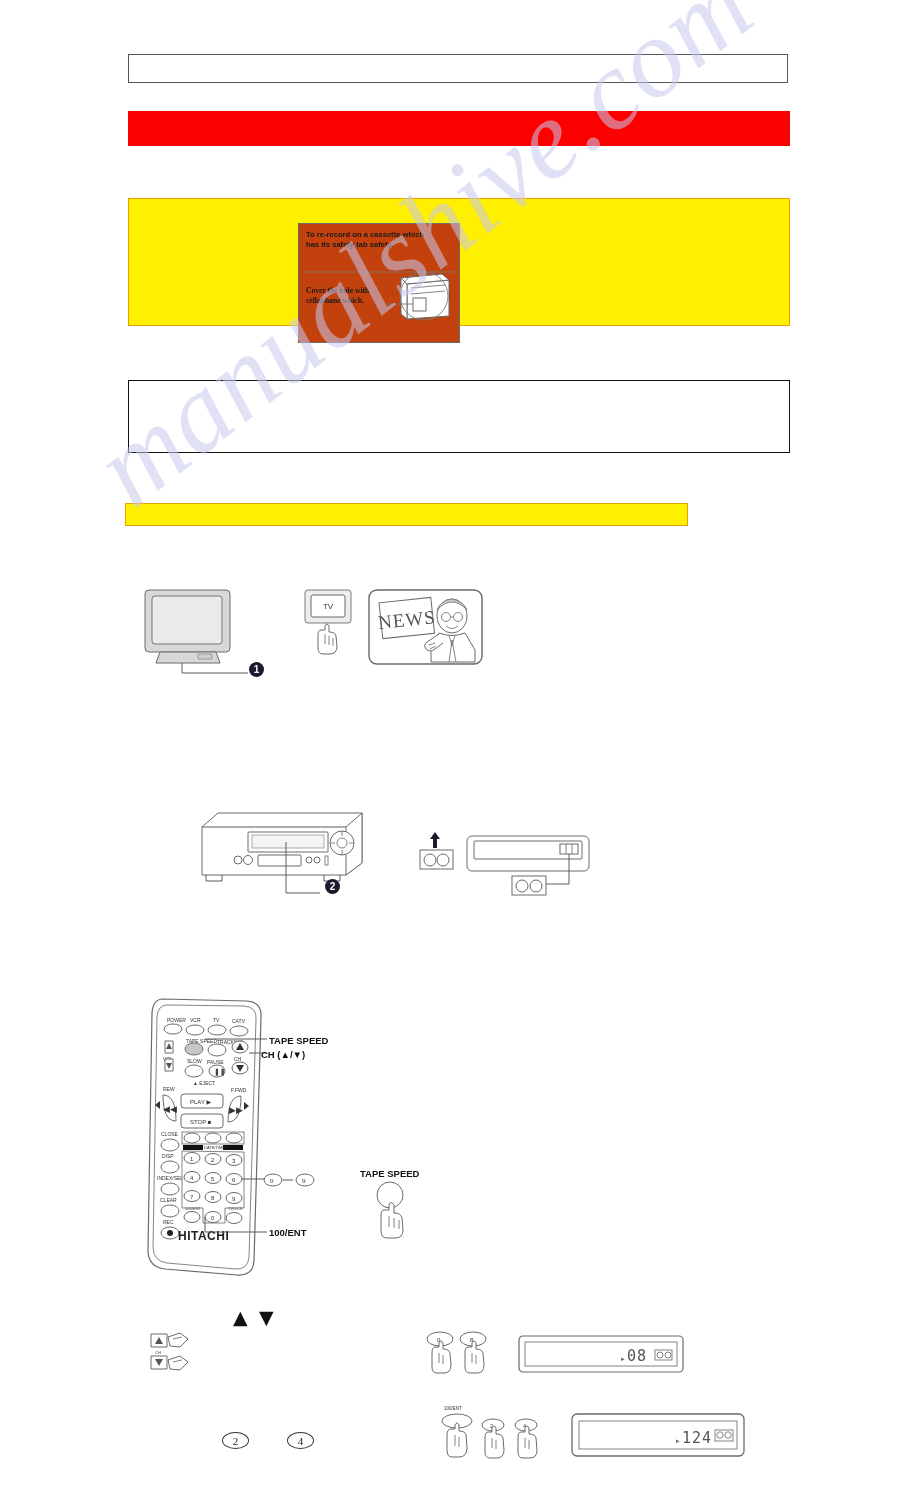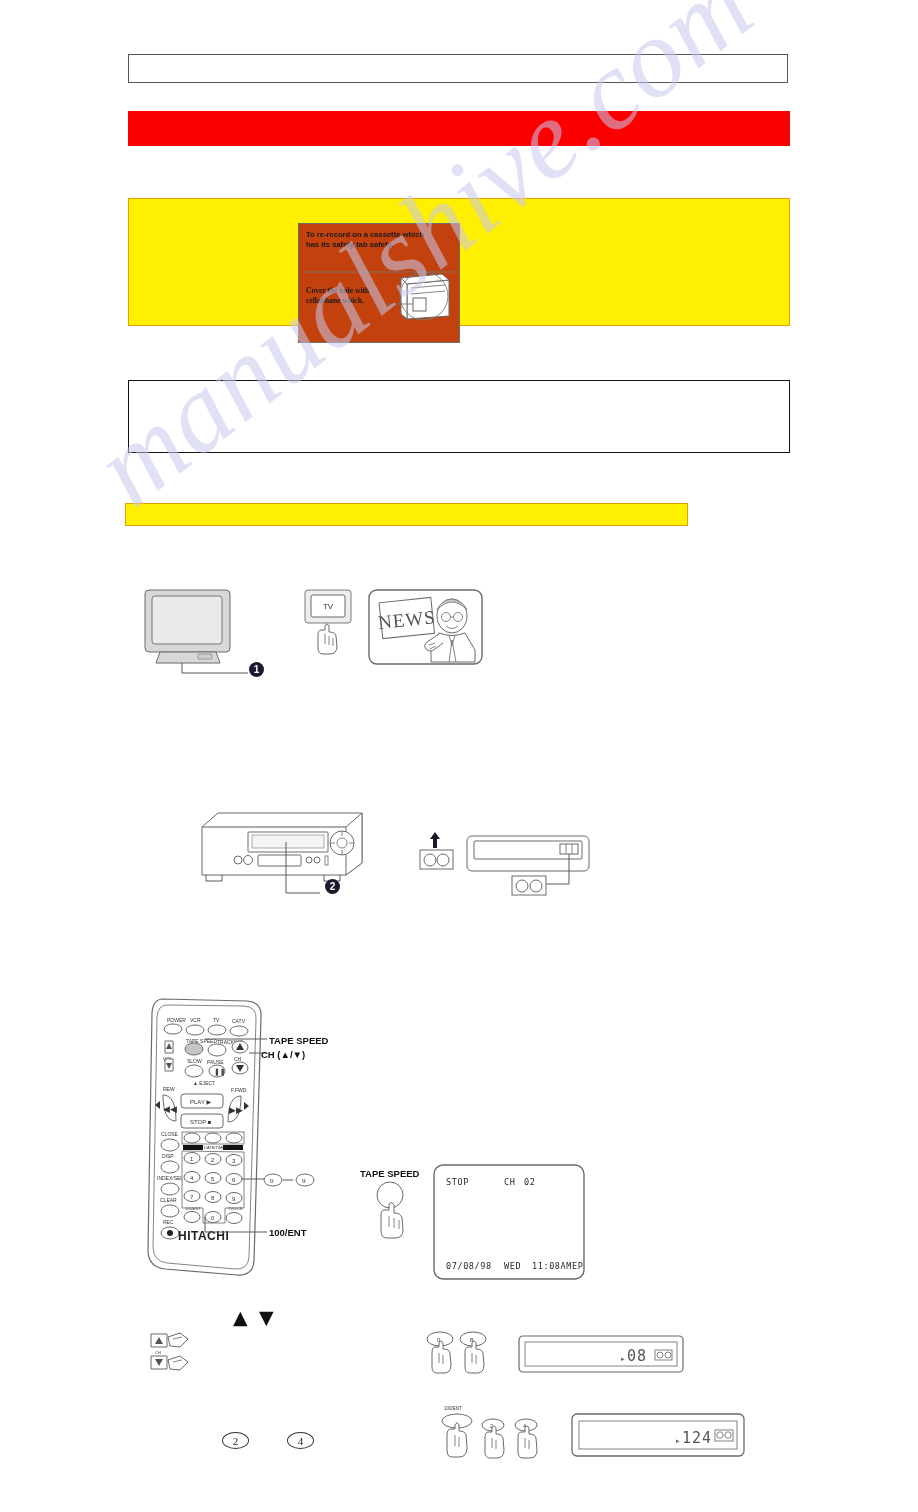--- a/index.html
+++ b/index.html
@@ -475,32 +475,20 @@
   <div class="fig" style="left:370px; top:1178px;">
     <svg width="50" height="70">
       <circle cx="20" cy="17" r="13" class="white"></circle>
       <path d="M14 32 L19 32 L19 27 Q21 22 24 27 L24 35 Q31 35 32 40 L33 52 Q33 60 25 60 L17 60 Q11 60 11 53 L11 38 Q11 32 14 32 Z" class="white"></path>
       <line x1="19" y1="38" x2="19" y2="49" class="ln2"></line>
       <line x1="24" y1="40" x2="24" y2="50" class="ln2"></line>
       <line x1="29" y1="42" x2="29" y2="51" class="ln2"></line>
     </svg>
   </div>
 
-  <div class="fig" style="left:432px; top:1163px;">
-    <svg width="155" height="120">
-      <rect x="2" y="2" width="150" height="114" rx="9" class="white" style="stroke-width:1.4"></rect>
-      <text x="14" y="22" class="osdtxt">STOP</text>
-      <text x="72" y="22" class="osdtxt">CH</text>
-      <text x="92" y="22" class="osdtxt">02</text>
-      <text x="14" y="106" class="osdtxt">07/08/98</text>
-      <text x="72" y="106" class="osdtxt">WED</text>
-      <text x="100" y="106" class="osdtxt">11:08AM</text>
-      <text x="140" y="106" class="osdtxt">EP</text>
-    </svg>
-  </div>
 
   <span class="arrow-glyph" style="left:233px; top:1308px;">▲</span>
   <span class="arrow-glyph" style="left:259px; top:1308px;">▼</span>
 
   <div class="fig" style="left:143px; top:1330px;">
     <svg width="70" height="62">
       <path d="M8 4 L24 4 L24 17 L8 17 Z" class="white"></path>
       <path d="M16 7 L12 14 L20 14 Z" style="fill:#555"></path>
       <text x="12" y="24" class="txtsm" style="font-size:4px">CH</text>
       <path d="M8 26 L24 26 L24 39 L8 39 Z" class="white"></path>

